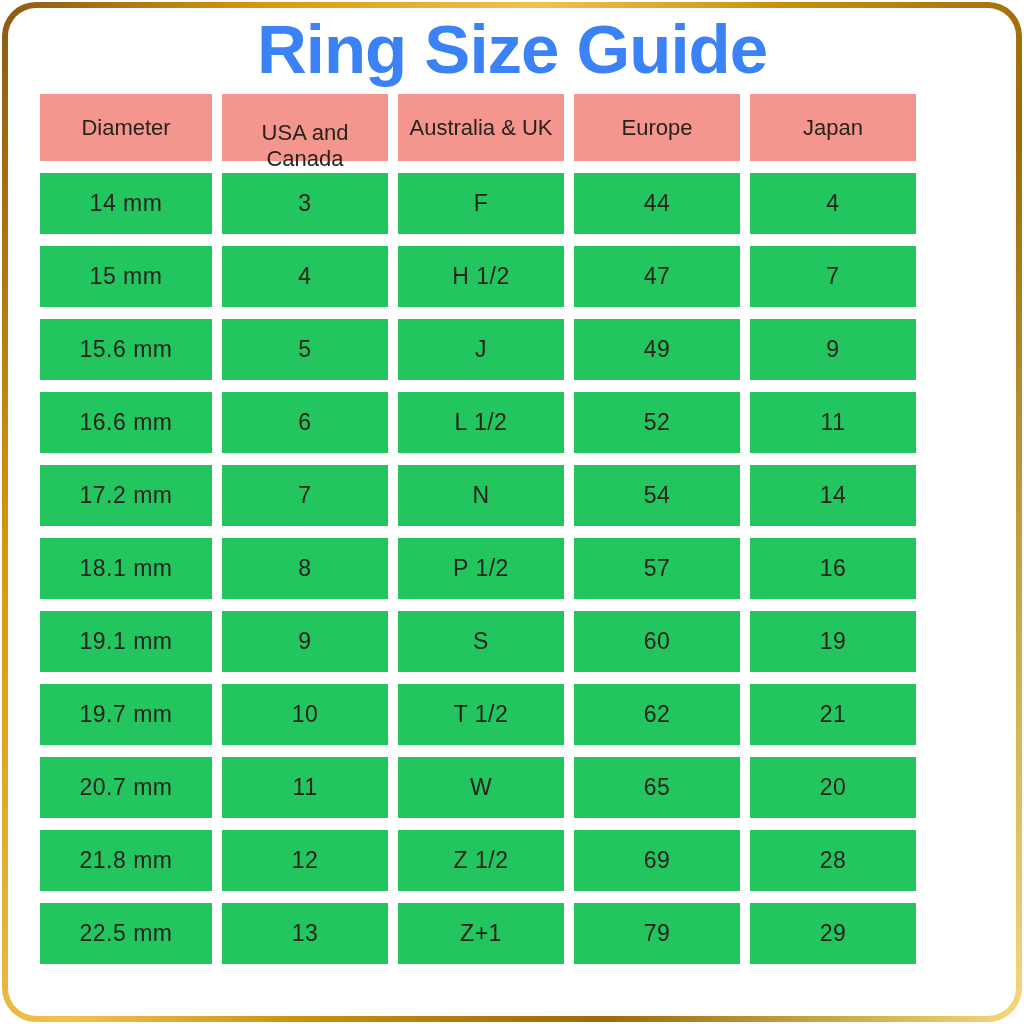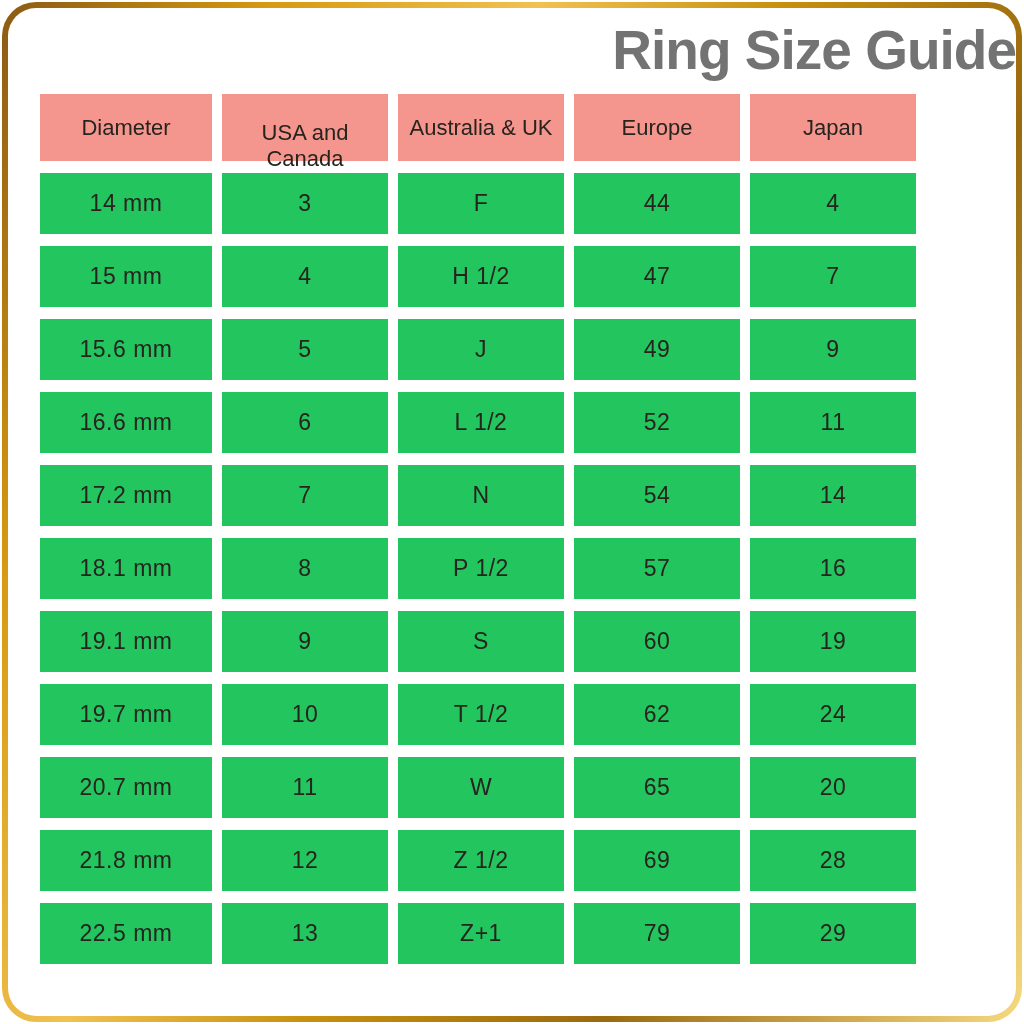--- a/index.html
+++ b/index.html
@@ -18,26 +18,26 @@
       #c8900e 52%, #9a6a10 72%, #f6d97e 100%);
     padding: 6px;
   }
   .inner {
     width: 100%; height: 100%;
     background: #ffffff;
     border-radius: 28px;
     padding-top: 10px;
   }
   .title {
-    text-align: right;
-    font-size: 55px;
+    text-align: center;
+    font-size: 69px;
     line-height: 64px;
     font-weight: 800;
     letter-spacing: -1px;
-    color: #737373;
+    color: #3b82f6;
   }
   .ring-table {
     width: 944px;
     margin: 12px auto 0 auto;
     display: grid;
     grid-template-columns: 172px 166px 166px 166px 166px;
     column-gap: 10px;
     row-gap: 12px;
   }
   .cell {
@@ -129,21 +129,21 @@
       <div class="cell datum">19.1 mm</div>
       <div class="cell datum">9</div>
       <div class="cell datum">S</div>
       <div class="cell datum">60</div>
       <div class="cell datum">19</div>
 
       <div class="cell datum">19.7 mm</div>
       <div class="cell datum">10</div>
       <div class="cell datum">T 1/2</div>
       <div class="cell datum">62</div>
-      <div class="cell datum">24</div>
+      <div class="cell datum">21</div>
 
       <div class="cell datum">20.7 mm</div>
       <div class="cell datum">11</div>
       <div class="cell datum">W</div>
       <div class="cell datum">65</div>
       <div class="cell datum">20</div>
 
       <div class="cell datum">21.8 mm</div>
       <div class="cell datum">12</div>
       <div class="cell datum">Z 1/2</div>

